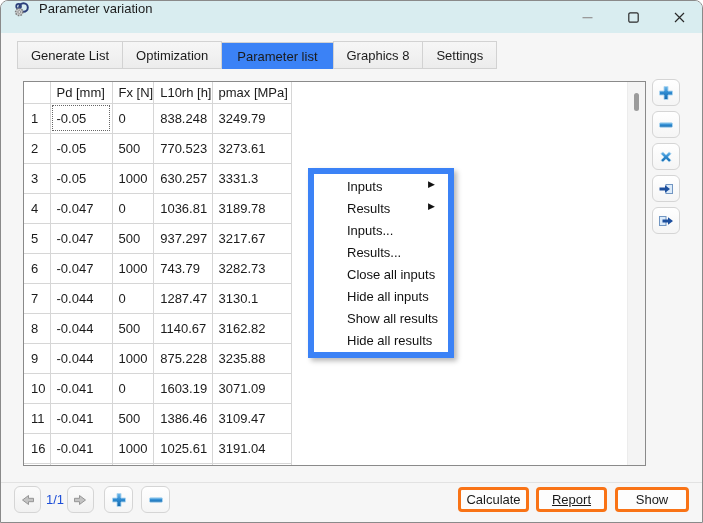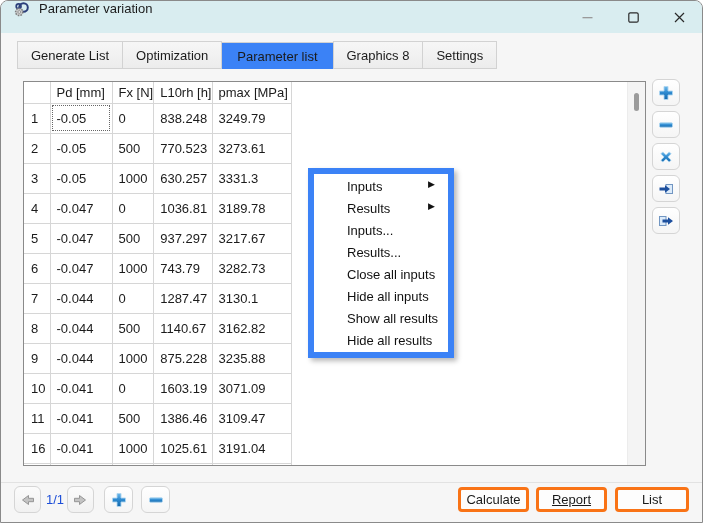--- a/index.html
+++ b/index.html
@@ -303,17 +303,17 @@
         </svg>
       </div>
       <div class="navbtn blue" style="left:140px;">
         <svg width="16" height="16" viewBox="0 0 16 16">
           <rect x="1.5" y="5.8" width="13" height="4.4" rx="1" fill="url(#gBlue)" stroke="#aed6f0" stroke-width="0.9"></rect>
         </svg>
       </div>
 
       <button class="pushbtn" style="left:457px;width:71px;">Calculate</button>
       <button class="pushbtn" style="left:535px;width:71px;text-decoration:underline;">Report</button>
-      <button class="pushbtn" style="left:614px;width:74px;">List</button>
+      <button class="pushbtn" style="left:614px;width:74px;">Show</button>
     </div>
 
   </div>
 </div>
 
 </body></html>

